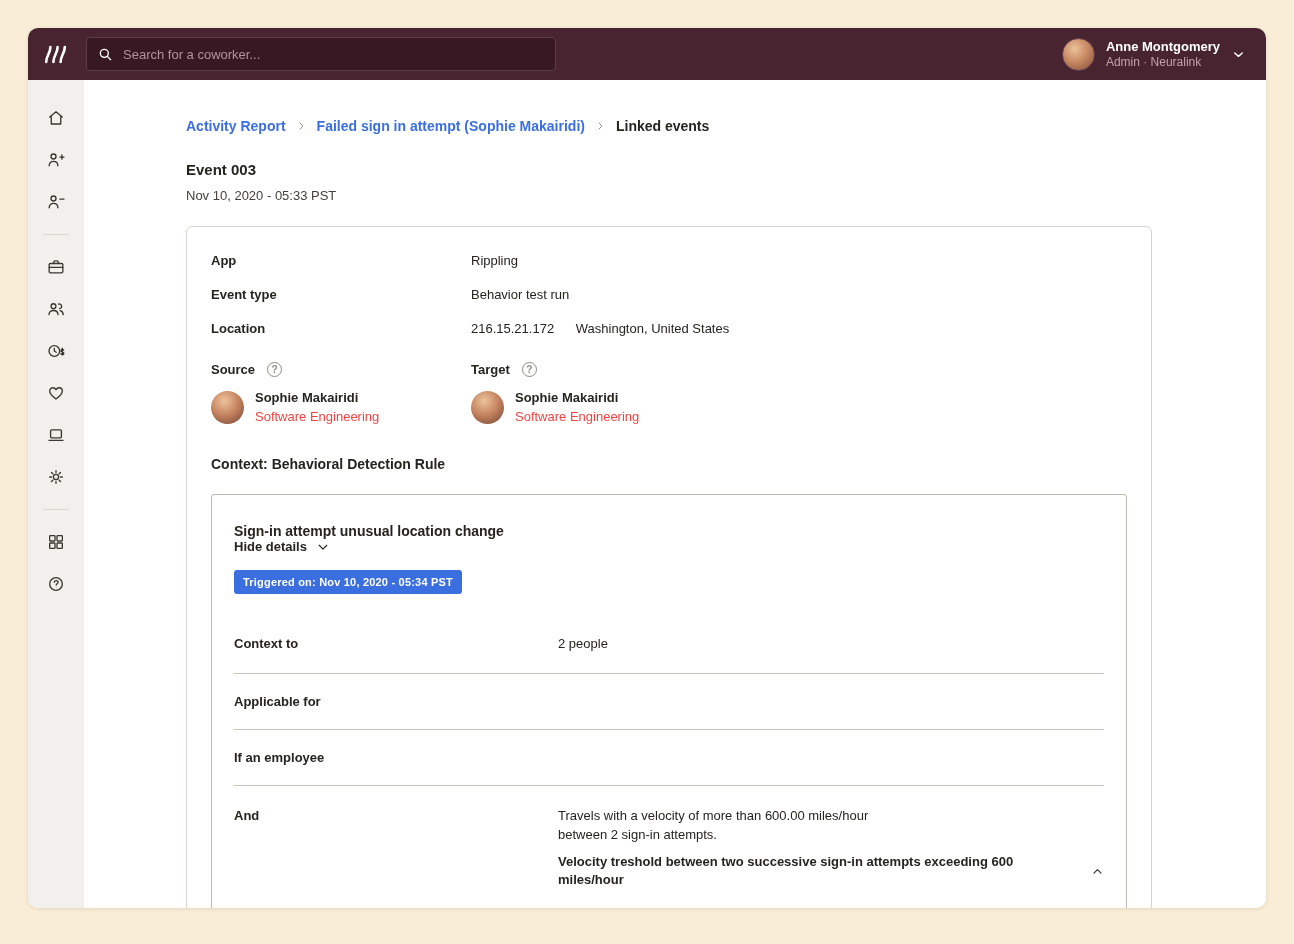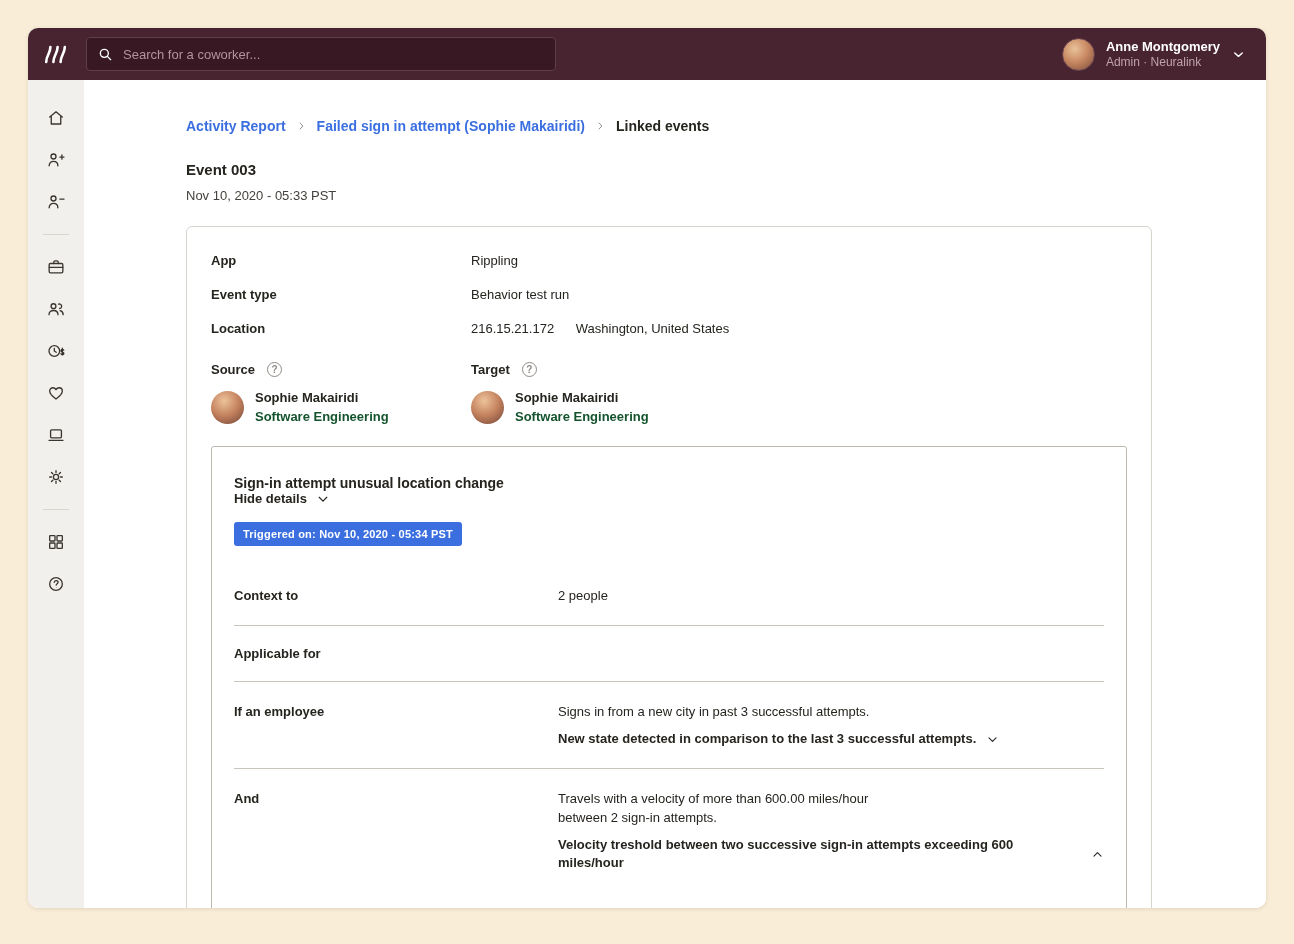--- a/index.html
+++ b/index.html
@@ -42,21 +42,21 @@
   .detail-label{width:260px;font-weight:600;flex:0 0 auto;}
   .loc-ip{margin-right:18px;}
 
   .st-section{display:flex;margin-top:26px;}
   .st-col{width:260px;flex:0 0 auto;}
   .st-head{display:flex;align-items:center;gap:12px;font-size:13px;font-weight:600;color:#26241f;}
   .q-icon{width:15px;height:15px;border-radius:50%;border:1.4px solid #8f8b84;color:#8f8b84;font-size:10px;font-weight:700;display:flex;align-items:center;justify-content:center;cursor:pointer;box-sizing:border-box;}
   .person{display:flex;gap:11px;margin-top:13px;align-items:center;}
   .p-avatar{width:33px;height:33px;border-radius:50%;background:radial-gradient(circle at 40% 30%,#ecc39b 0%,#c4825e 48%,#6e4335 100%);flex:0 0 auto;}
   .p-name{font-size:13px;font-weight:700;color:#26241f;}
-  .p-dept{font-size:13px;color:#14532d;margin-top:4px;font-weight:bold;}
+  .p-dept{font-size:13px;color:#ef4444;margin-top:4px;}
 
   .context-title{margin-top:32px;font-size:14px;font-weight:700;color:#26241f;}
 
   .rule-card{margin-top:22px;border:1px solid #bdb9b1;border-radius:3px;padding:28px 22px 44px;box-sizing:border-box;}
   .rule-head{display:flex;justify-content:space-between;align-items:flex-start;flex-direction:column;}
   .rule-title{font-size:14px;font-weight:700;color:#26241f;}
   .hide-details{display:flex;align-items:center;gap:9px;font-size:13px;font-weight:700;color:#26241f;cursor:pointer;margin-right:6px;}
   .hide-details svg,.expand-line svg{stroke:#26241f;fill:none;stroke-width:2;stroke-linecap:round;stroke-linejoin:round;}
   .badge{display:inline-block;margin-top:16px;background:#3b6fe0;color:#fff;font-size:11px;font-weight:700;padding:6px 9px;border-radius:3px;letter-spacing:.2px;}
 
@@ -240,20 +240,21 @@
               <div class="person">
                 <div class="p-avatar"></div>
                 <div>
                   <div class="p-name">Sophie Makairidi</div>
                   <div class="p-dept">Software Engineering</div>
                 </div>
               </div>
             </div>
           </div>
 
+          <div class="context-title">Context: Behavioral Detection Rule</div>
 
           <section class="rule-card">
             <div class="rule-head">
               <div class="rule-title">Sign-in attempt unusual location change</div>
               <div class="hide-details">
                 <span>Hide details</span>
                 <svg width="14" height="14" viewBox="0 0 24 24">
                     <path d="M5.5 9 12 15.5 18.5 9"></path>
                   </svg>
               </div>
@@ -268,29 +269,20 @@
               </div>
               <hr class="rule-sep">
 
               <div class="rule-row">
                 <div class="rule-label">Applicable for</div>
               </div>
               <hr class="rule-sep">
 
               <div class="rule-row">
                 <div class="rule-label">If an employee</div>
-                <div class="rule-value">
-                  <div>Signs in from a new city in past 3 successful attempts.</div>
-                  <div class="expand-line">
-                    <span>New state detected in comparison to the last 3 successful attempts.</span>
-                    <svg width="13" height="13" viewBox="0 0 24 24">
-                        <path d="M5.5 9 12 15.5 18.5 9"></path>
-                      </svg>
-                  </div>
-                </div>
               </div>
               <hr class="rule-sep">
 
               <div class="rule-row">
                 <div class="rule-label">And</div>
                 <div class="rule-value">
                   <div>Travels with a velocity of more than 600.00 miles/hour</div>
                   <div>between 2 sign-in attempts.</div>
                   <div class="expand-line">
                     <span>Velocity treshold between two successive sign-in attempts exceeding 600 miles/hour</span>

